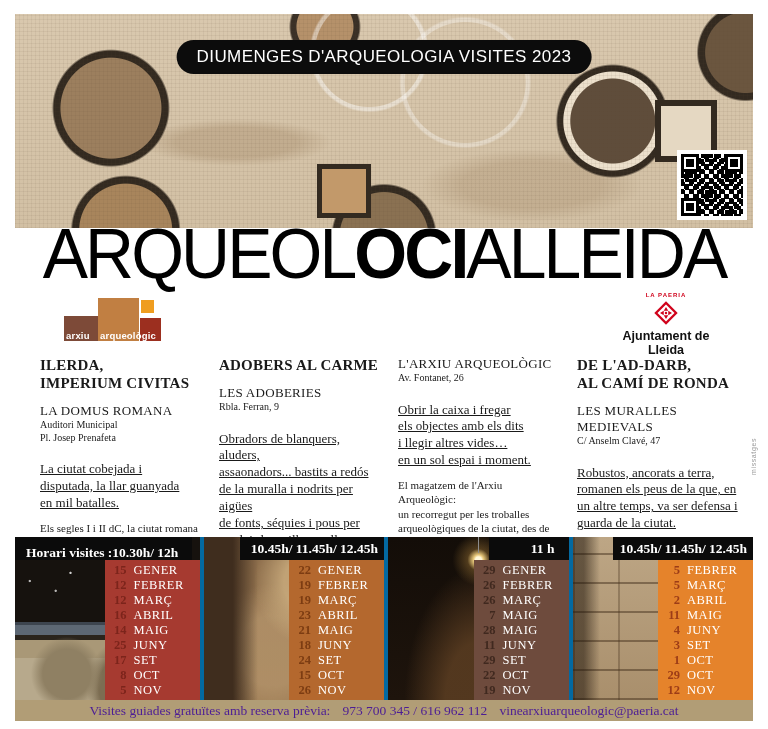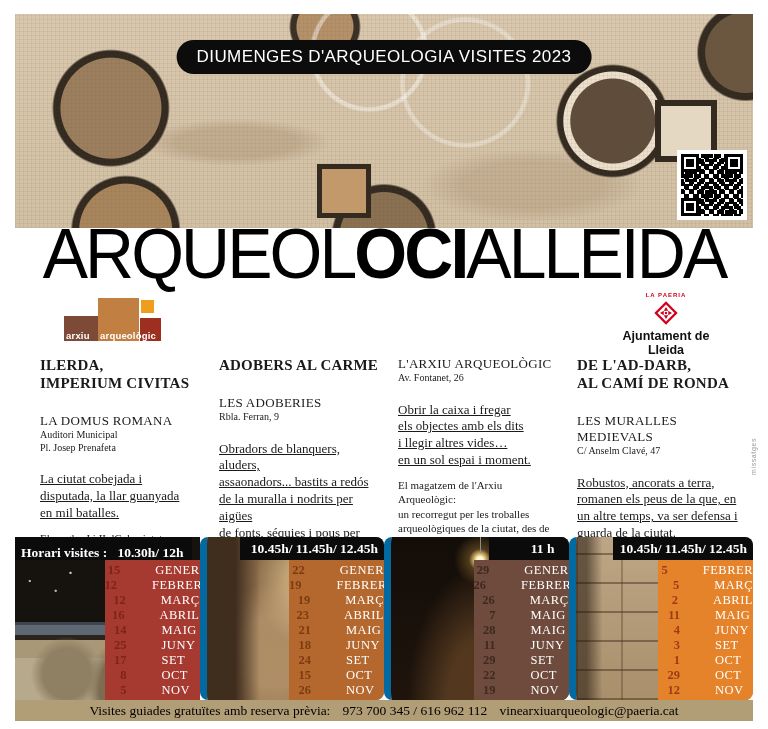--- a/index.html
+++ b/index.html
@@ -61,33 +61,33 @@
   .sq-red{left:91px;top:20px;width:21px;height:23px;background:#9c2f1f;}
   .arxiu-w{position:absolute;bottom:3px;color:#fff;font-family:"Liberation Sans",sans-serif;font-weight:bold;font-size:9.5px;letter-spacing:.2px;}
   .arxiu-w1{left:17px;}
   .arxiu-w2{left:51px;}
   .paeria-logo{position:absolute;right:26px;top:0;width:114px;text-align:center;font-family:"Liberation Sans",sans-serif;}
   .paeria-small{color:#d0021b;font-size:6px;font-weight:bold;letter-spacing:1px;}
   .paeria-diamond{width:30px;height:30px;margin:0 auto;display:block;}
   .paeria-name{color:#111;font-size:12.5px;font-weight:bold;margin-top:1px;}
   
   .cols{position:absolute;top:356px;left:40px;width:700px;display:grid;grid-template-columns:1fr 1fr 1fr 1fr;column-gap:16px;}
-  .ctitle{font-weight:bold;font-size:15px;line-height:1.2;letter-spacing:.2px;margin:0 0 21px;white-space:pre-line;}
+  .ctitle{font-weight:bold;font-size:15px;line-height:1.2;letter-spacing:.2px;margin:0 0 11px;white-space:pre-line;}
   .cvenue{font-size:13px;letter-spacing:.3px;margin:0;}
   .caddr{font-size:10px;line-height:1.25;margin:0 0 13px;white-space:pre-line;}
   .clead{font-size:13px;line-height:1.3;margin:17px 0 9px;white-space:pre-line;text-decoration:underline;}
   .cbody{font-size:11px;line-height:1.3;margin:0;white-space:pre-line;}
   .credit{
     position:absolute;right:11px;top:438px;writing-mode:vertical-rl;transform:rotate(180deg);
     font-family:"Liberation Sans",sans-serif;font-size:7px;color:#9a9a9a;letter-spacing:.6px;
   }
   
   .schedule{position:absolute;top:537px;left:15px;width:738px;height:163px;display:flex;}
   .sec{position:relative;width:184.5px;height:163px;overflow:hidden;box-sizing:border-box;}
-  .sec + .sec{border-left:7px solid #0369a1;border-radius:8px;}
+  .sec + .sec{border-left:4px solid #0369a1;}
   .photo{position:absolute;inset:0;}
   .ph1{background:
       radial-gradient(circle at 12% 10%, rgba(255,255,255,.9) 0 .7px, transparent 1.6px),
       radial-gradient(circle at 30% 22%, rgba(255,255,255,.8) 0 .7px, transparent 1.6px),
       radial-gradient(circle at 44% 13%, rgba(255,255,255,.85) 0 .7px, transparent 1.6px),
       radial-gradient(circle at 22% 33%, rgba(255,255,255,.7) 0 .7px, transparent 1.6px),
       radial-gradient(circle at 8% 27%, rgba(255,255,255,.7) 0 .7px, transparent 1.6px),
       radial-gradient(ellipse at 28% 84%, #8f8063 0 24px, transparent 36px),
       radial-gradient(ellipse at 55% 92%, #7c6d52 0 18px, transparent 30px),
       linear-gradient(180deg, #16120e 0 52%, #3d454f 52% 54%, #5d6874 54% 60%, #2a241c 60% 63%, #a99877 63% 74%, #b7a98c 74% 100%);}
@@ -104,39 +104,39 @@
   .ph4{background:
       linear-gradient(90deg, rgba(30,20,10,.55) 0 6%, rgba(0,0,0,0) 15%),
       repeating-linear-gradient(0deg, rgba(70,50,30,.5) 0 2px, transparent 2px 29px),
       repeating-linear-gradient(90deg, rgba(70,50,30,.32) 0 2px, transparent 2px 45px),
       linear-gradient(180deg, #bda685, #a98f6c);}
   .cord{position:absolute;left:50%;top:0;width:1px;height:16px;background:#8d8d8d;}
   .shead{
     position:absolute;top:0;height:23px;background:#0b0b0b;color:#fff;
     font-weight:bold;font-size:13.5px;display:flex;align-items:center;box-sizing:border-box;
   }
-  .sh1{left:0;right:8px;justify-content:space-between;padding:8px 8px 0 6px;}
+  .sh1{left:0;right:8px;justify-content:center;padding:8px 8px 0 6px;}
   .sh2{right:0;width:144px;justify-content:flex-end;padding-right:6px;}
   .sh3{right:0;width:80px;justify-content:flex-end;padding-right:14px;}
   .sh4{right:0;width:140px;justify-content:flex-end;padding-right:6px;}
   .panel{
     position:absolute;top:23px;bottom:0;right:0;width:95px;
     display:flex;flex-direction:column;justify-content:space-around;padding:3px 0;box-sizing:border-box;
   }
   .p1{background:#a63a30;} .p1 .dnum{color:#7c241b;}
   .p2{background:#b4682e;} .p2 .dnum{color:#7c3c12;}
   .p3{background:#6e4b3d;} .p3 .dnum{color:#40291f;}
   .p4{background:#e5832b;} .p4 .dnum{color:#9c3c17;}
-  .drow{display:flex;align-items:baseline;gap:28px;}
+  .drow{display:flex;align-items:baseline;}
   .dnum{width:29px;text-align:right;font-weight:bold;font-size:12.5px;padding-right:7px;box-sizing:border-box;}
   .dmon{font-size:12.5px;color:#fff;letter-spacing:.5px;}
   
   .footer{
     position:absolute;top:700px;left:15px;width:738px;height:21px;background:#b19d76;
-    color:#000000;font-size:13.5px;display:flex;align-items:center;justify-content:center;gap:12px;white-space:nowrap;
+    color:#4c1d95;font-size:13.5px;display:flex;align-items:center;justify-content:center;gap:12px;white-space:nowrap;
   }
 </style>
 </head>
 <body>
 
 <div class="mosaic">
   <div class="msq1"></div>
   <div class="msq2"></div>
   <div class="banner">DIUMENGES D'ARQUEOLOGIA VISITES 2023</div>
   <div class="qr">

